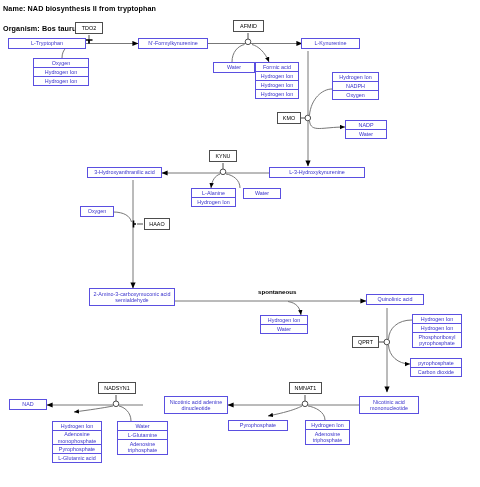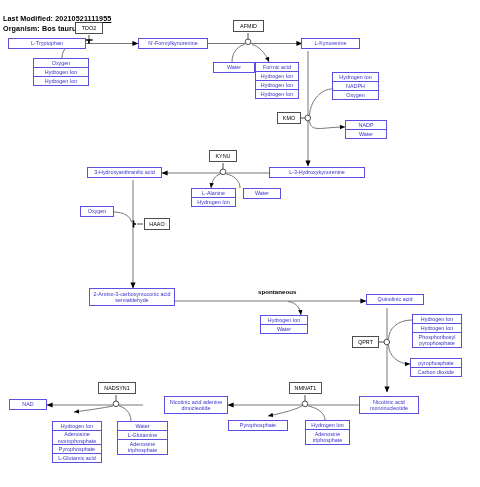--- a/index.html
+++ b/index.html
@@ -171,21 +171,21 @@
 
     <line x1="143" y1="405" x2="47" y2="405" stroke="#777777" stroke-width="1" marker-end="url(#ah)"></line>
     <line x1="116" y1="395" x2="116" y2="401" stroke="#4d4d4d" stroke-width="1"></line>
     <circle cx="116" cy="403.8" r="2.8" fill="#ffffff" stroke="#4d4d4d" stroke-width="1"></circle>
 
     <path d="M131,421 C131,412 124,407 119,406" stroke="#777777" stroke-width="1" fill="none"></path>
 
     <path d="M113,406 C103,408 89,410 74,412" stroke="#777777" stroke-width="1" fill="none" marker-end="url(#ahs)"></path>
   </svg>
 
-  <div class="hdr hdr-2"><span>Last Modified: 20210521</span><span class="uline">111955</span></div>
+  <div class="hdr hdr-1">Name: NAD biosynthesis II from tryptophan</div>
   <div class="hdr hdr-3">Organism: Bos taurus</div>
 
   <div class="enz" style="left:75px;  top:22px; width:28px; height:12px;">TDO2</div>
   <div class="enz" style="left:233px; top:20px; width:31px; height:12px;">AFMID</div>
   <div class="enz" style="left:277px; top:112px;width:24px; height:12px;">KMO</div>
   <div class="enz" style="left:209px; top:150px;width:28px; height:12px;">KYNU</div>
   <div class="enz" style="left:144px; top:218px;width:26px; height:12px;">HAAO</div>
   <div class="enz" style="left:352px; top:336px;width:27px; height:12px;">QPRT</div>
   <div class="enz" style="left:289px; top:382px;width:33px; height:12px;">NMNAT1</div>
   <div class="enz" style="left:98px;  top:382px;width:38px; height:12px;">NADSYN1</div>

